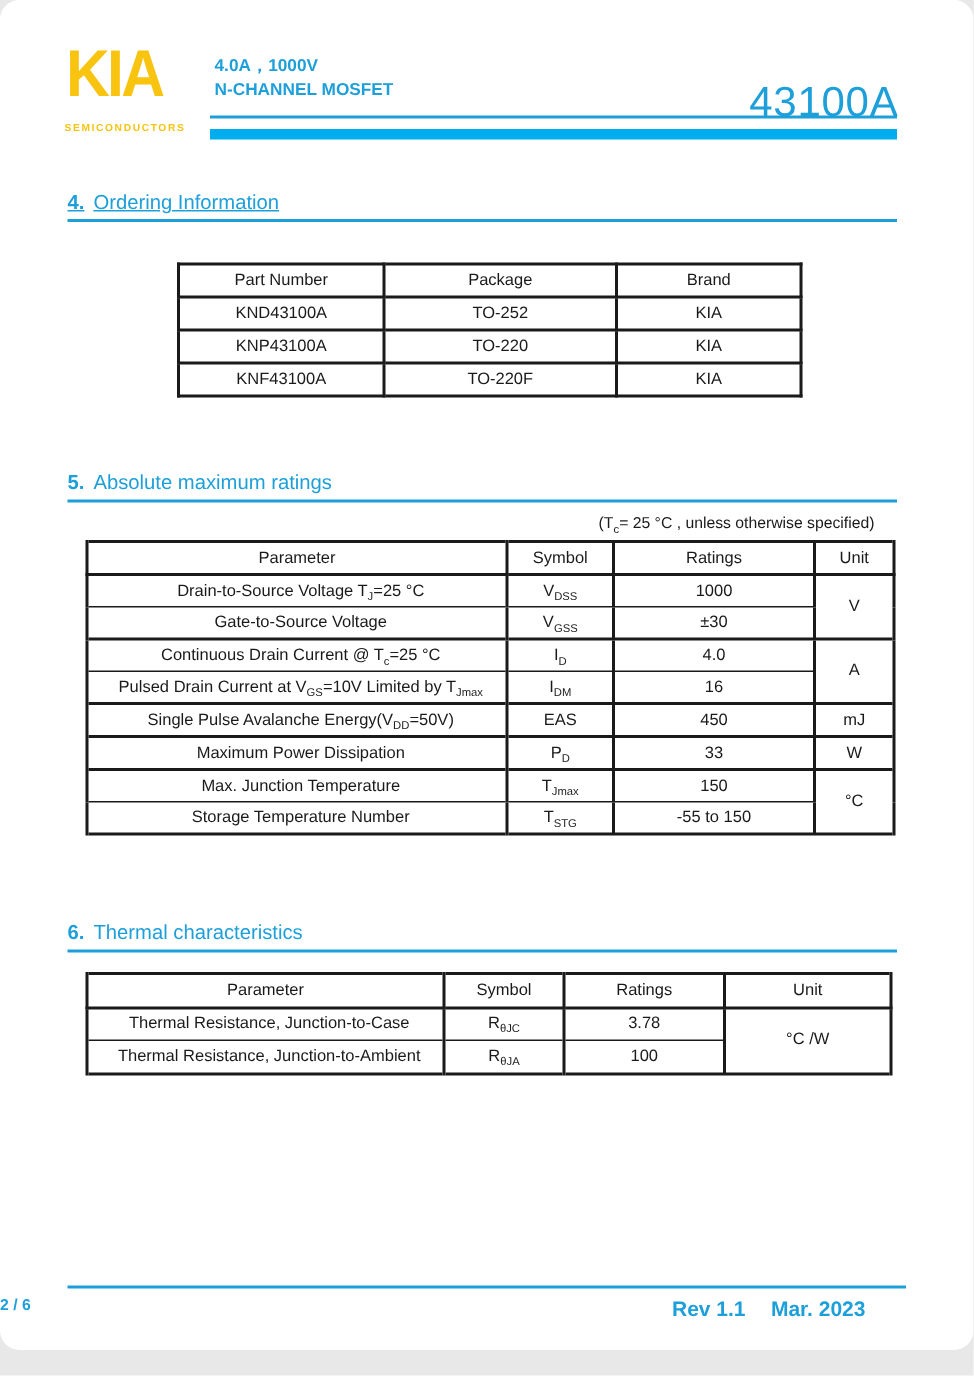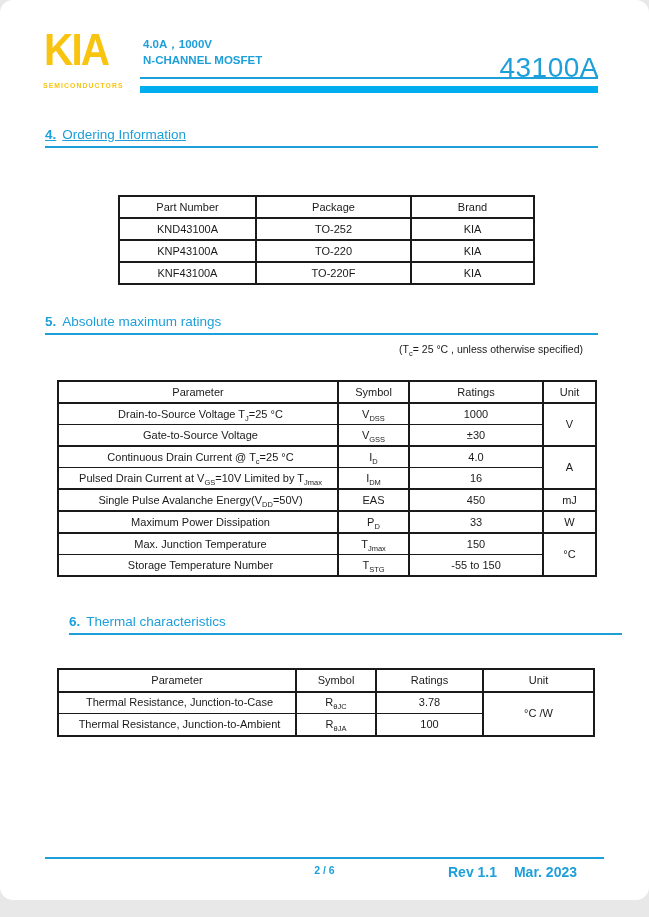--- a/index.html
+++ b/index.html
@@ -17,40 +17,40 @@
     color:var(--logo); letter-spacing:1.1px;}
   .spec{position:absolute; left:143px; top:36px; font-size:11.5px; font-weight:bold;
     color:var(--accent); line-height:16px;}
   .part-number{position:absolute; top:39px; right:50px; font-size:28px; color:var(--accent); letter-spacing:.5px;margin-top:13px;}
   .hdr-line{position:absolute; left:140px; top:77px; width:458px; height:2px; background:var(--accent);}
   .hdr-bar{position:absolute; left:140px; top:86px; width:458px; height:7px; background:var(--bar);}
   
   .sec{position:absolute; left:45px; width:553px; color:var(--accent); font-size:13.5px;
     padding-bottom:4px; border-bottom:2px solid var(--accent);}
   .sec .num{font-weight:bold; margin-right:6px;}
-  .sec4{top:127px;text-decoration:underline;} .sec5{top:314px;} .sec6{top:614px;margin-left:24px;}
+  .sec4{top:127px;text-decoration:underline;} .sec5{top:314px;} .sec6{top:614px;}
   .note{position:absolute; top:343px; right:66px; font-size:10.5px; color:var(--ink);}
   
   table.tbl{position:absolute; border-collapse:collapse; table-layout:fixed;
-    font-size:11px; color:var(--ink); border:2px solid var(--line); background:#fff;margin-top:20px;}
+    font-size:11px; color:var(--ink); border:2px solid var(--line); background:#fff;}
   .tbl th,.tbl td{border:1px solid var(--line); border-left-width:2px; border-right-width:2px;
     font-weight:normal; text-align:center; padding:0; height:20px; line-height:1.15; overflow:hidden; white-space:nowrap;}
   .tbl td.p{text-align:center; padding-left:5px;}
   .tbl tr.thick-b>th,.tbl tr.thick-b>td{border-bottom-width:2px;}
   .tbl tr.thick-t>td{border-top-width:2px;}
   .tbl.all2 th,.tbl.all2 td{border-width:2px; height:20px;}
   sub{font-size:7.5px; line-height:0;}
   .ot{left:118px; top:175px; width:415px;}
   .ot th,.ot td{height:19.5px;}
   .amt{left:57px; top:360px; width:538px;}
   .tt{left:57px; top:648px; width:536px;}
   .tt th,.tt td{height:20.5px;}
   
   .f-line{position:absolute; left:45px; top:857px; width:559px; height:2px; background:var(--accent);}
-  .f-page{position:absolute; top:864px; left:0; width:649px; text-align:center;
+  .f-page{position:absolute; top:864px; left:0; width:649px; 
     font-size:10.5px; font-weight:bold; color:var(--accent);}
   .f-rev{position:absolute; top:864px; right:72px; font-size:14px; font-weight:bold;
     color:var(--accent);padding-left:14px;}
   .f-rev span{margin-left:13px;}
   .f-rev span:first-child{margin-left:0;}
 </style>
 </head>
 <body>
 
 <div class="page">

